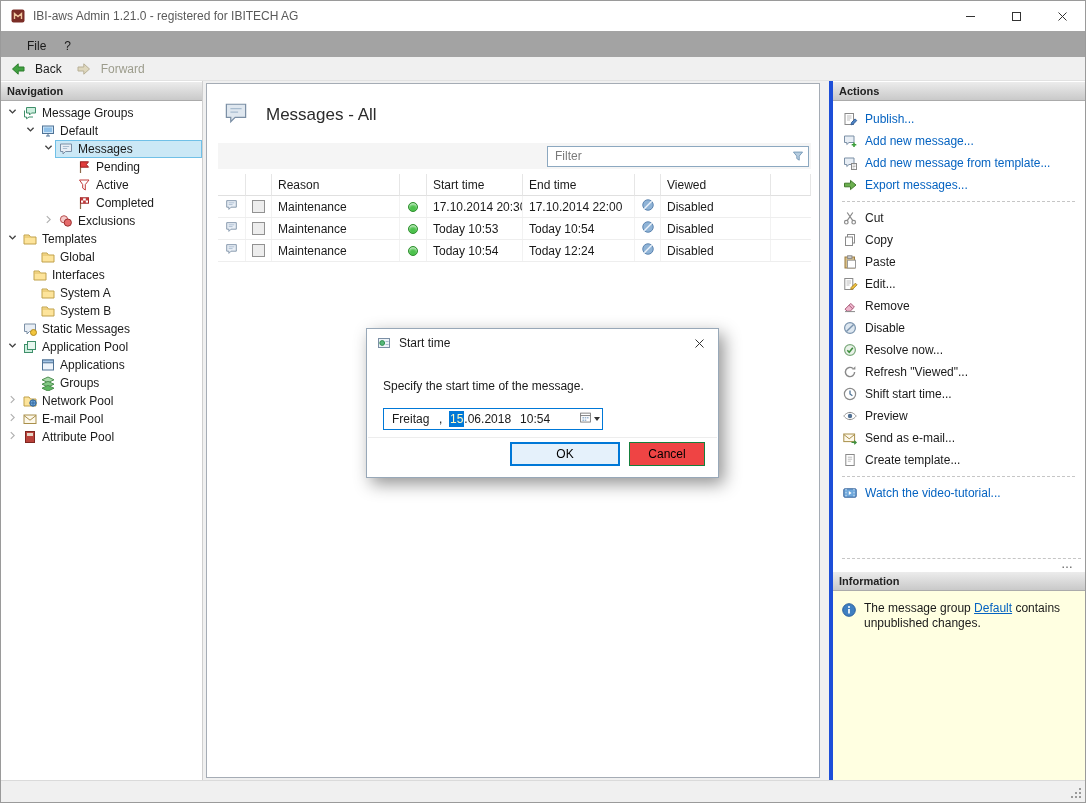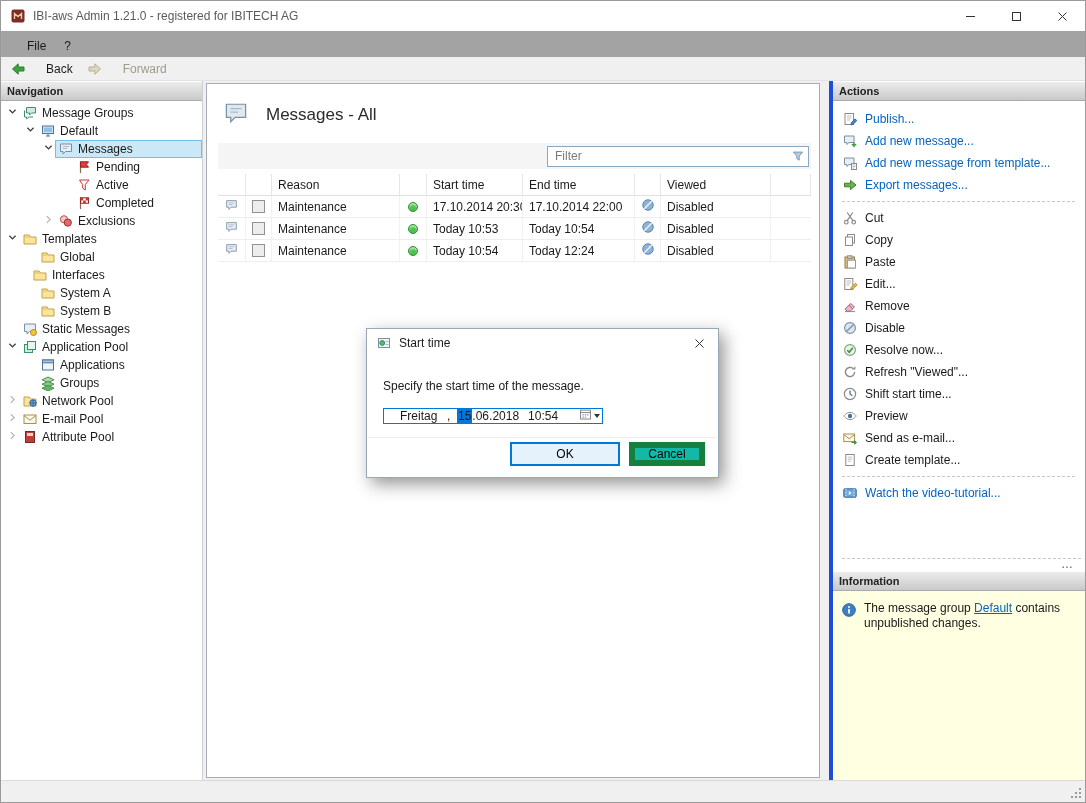--- a/index.html
+++ b/index.html
@@ -7,21 +7,21 @@
 body{width:1086px;height:803px;font-family:"Liberation Sans",sans-serif;font-size:12px;color:#1a1a1a;background:#e8e8e8}
 .window{width:1086px;height:803px;background:#f0f0f0;border:1px solid #9a9a9a;display:flex;flex-direction:column;position:relative;overflow:hidden}
 .titlebar{height:30px;background:#fff;display:flex;align-items:center;padding-left:9px;flex:none}
 .app-icon{width:16px;height:16px;margin-right:7px;display:inline-flex}
 .titlebar .title{flex:1;color:#5a5a5a}
 .win-btns{display:flex;height:100%}
 .win-btn{width:46px;display:flex;align-items:center;justify-content:center;cursor:pointer}
 .menubar{height:26px;display:flex;align-items:flex-end;padding-left:17px;flex:none;background:#a3a3a3}
 .menu-item{padding:4px 9px;cursor:pointer}
 .toolbar{height:24px;display:flex;align-items:center;padding-left:5px;gap:2px;flex:none;border-bottom:1px solid #e2e2e2;background:#f0f0f0}
-.tool-btn{display:flex;align-items:center;gap:20px;padding:2px 8px 2px 4px;cursor:pointer}
+.tool-btn{display:flex;align-items:center;gap:9px;padding:2px 8px 2px 4px;cursor:pointer}
 .tool-btn .ai{display:inline-flex}
 .tool-btn.disabled .tool-label{color:#9c9c8c}
 .content{flex:1;display:flex;min-height:0}
 .panel-header{height:20px;flex:none;background:linear-gradient(#ececec,#c9c9c9);border-top:1px solid #fff;border-bottom:1px solid #ababab;font-weight:bold;font-size:11px;padding:3px 6px;color:#222}
 .nav-panel{width:202px;flex:none;background:#fff;border-right:1px solid #cfcfcf;display:flex;flex-direction:column}
 .tree{flex:1;padding-top:3px;overflow:hidden}
 .tree-row{height:18px;display:flex;cursor:pointer}
 .chev{width:14px;height:14px;flex:none;display:inline-flex;align-items:center;justify-content:center}
 .tree-inner{flex:1;height:18px;display:flex;align-items:center;gap:4px;padding:0 3px;min-width:0}
 .tree-row.selected .tree-inner{background:#cbe8f6;box-shadow:inset 0 0 0 1px #70c0e7}
@@ -68,31 +68,31 @@
 .itext a{color:#0563c1;text-decoration:underline;cursor:pointer}
 .statusbar{height:22px;flex:none;background:#f0f0f0;border-top:1px solid #dadada;position:relative}
 .grip{position:absolute;right:2px;bottom:2px;display:inline-flex;cursor:nwse-resize}
 .dialog{position:absolute;left:365px;top:327px;width:353px;height:150px;background:#fff;border:1px solid #98a8b8;box-shadow:5px 6px 16px rgba(0,0,0,.42)}
 .dlg-title{height:28px;display:flex;align-items:center;gap:7px;padding:0 2px 0 9px}
 .dlg-title .t{flex:1}
 .dlg-icon{display:inline-flex}
 .dlg-close{width:34px;height:100%;display:flex;align-items:center;justify-content:center;cursor:pointer}
 .dlg-body{padding:7px 16px 0}
 .dlg-msg{margin-top:15px}
-.picker{margin-top:15px;width:220px;height:16px;border:1px solid #0078d7;display:flex;align-items:center;padding-left:16px;background:#fff;cursor:text}
+.picker{margin-top:15px;width:220px;height:22px;border:1px solid #0078d7;display:flex;align-items:center;padding-left:8px;background:#fff;cursor:text}
 .p-weekday{width:47px}
 .p-comma{width:10px}
 .p-day{padding:1px}
-.p-day.sel{background:#0078d7;color:#0f172a}
+.p-day.sel{background:#0078d7;color:#fef9c3}
 .p-time{margin-left:9px}
 .picker-btn{margin-left:auto;width:26px;height:100%;display:flex;align-items:center;justify-content:center;gap:2px;cursor:pointer}
 .tri{width:0;height:0;border-left:3.5px solid transparent;border-right:3.5px solid transparent;border-top:4px solid #333}
 .dlg-sep{position:absolute;left:1px;right:1px;top:108px;border-top:1px solid #ededed}
 .dlg-btns{position:absolute;right:13px;bottom:11px;display:flex;gap:9px}
-.btn{height:24px;display:flex;align-items:center;justify-content:center;font:inherit;background:#14b8a6;border:6px solid #15803d;cursor:pointer}
+.btn{height:24px;display:flex;align-items:center;justify-content:center;font:inherit;background:#ef4444;border:1px solid #15803d;cursor:pointer}
 .btn.ok{width:110px;background:#e5f1fb;border:1px solid #0078d7;box-shadow:inset 0 0 0 1px #0078d7}
 .btn.cancel{width:76px}
 </style>
 </head>
 <body>
 
 <div class="window">
 
   <div class="titlebar">
     <span class="app-icon">

